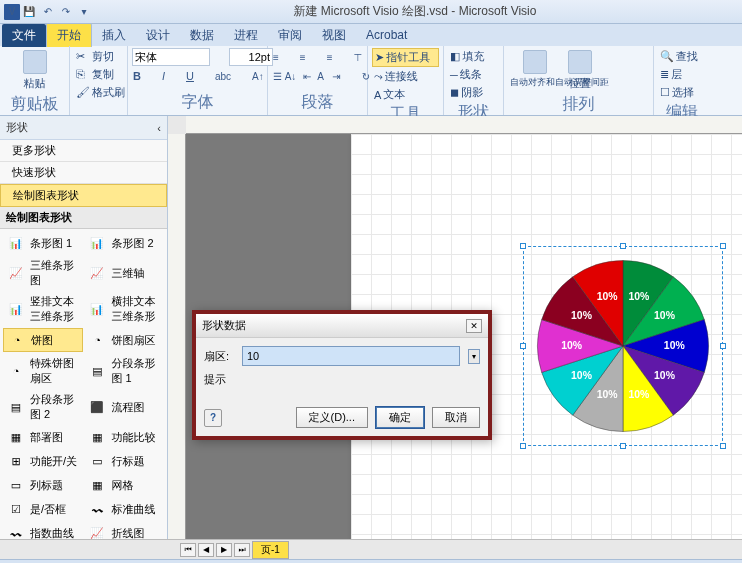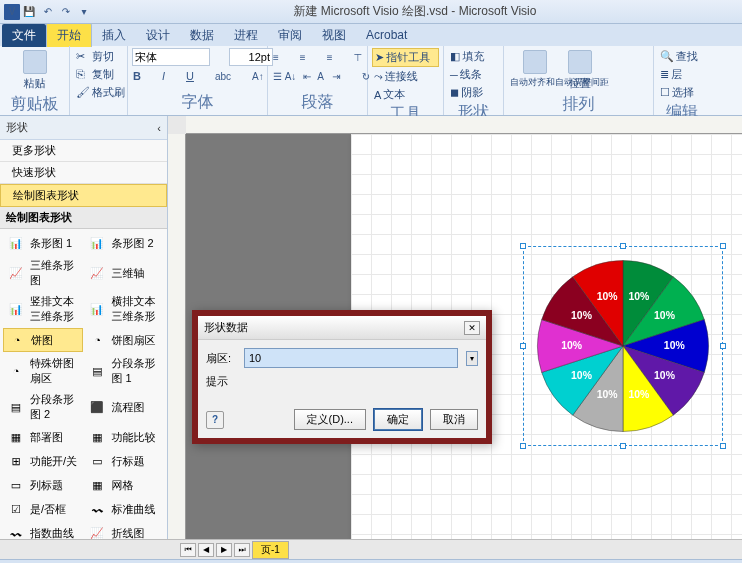--- a/index.html
+++ b/index.html
@@ -38,21 +38,21 @@
 
 .canvas-area{flex:1;position:relative;background:#e8e8e8}
 .ruler-h{position:absolute;top:0;left:18px;right:0;height:18px;background:#f4f4f0;border-bottom:1px solid #999}
 .ruler-v{position:absolute;top:18px;left:0;bottom:0;width:18px;background:#f4f4f0;border-right:1px solid #999}
 .canvas-inner{position:absolute;top:18px;left:18px;right:0;bottom:0;overflow:hidden;background:#7a7a7a}
 .page{position:absolute;top:0;left:165px;width:400px;height:405px;background:#fff;background-image:linear-gradient(#e8e8e8 1px,transparent 1px),linear-gradient(90deg,#e8e8e8 1px,transparent 1px);background-size:20px 20px;box-shadow:2px 2px 5px rgba(0,0,0,.3)}
 .pie-sel{position:absolute;top:112px;left:172px;width:200px;height:200px;border:1px dashed #2a8ad4}
 .sel-handle{position:absolute;width:6px;height:6px;background:#fff;border:1px solid #2a8ad4}
 .pie-chart{position:absolute;top:117px;left:177px;width:190px;height:190px}
 
-.dialog{position:absolute;top:310px;left:192px;width:300px;background:#f0f0f0;border:6px solid #7f1d1d;box-shadow:2px 2px 10px rgba(0,0,0,.3)}
+.dialog{position:absolute;top:310px;left:192px;width:300px;background:#f0f0f0;border:4px solid #7f1d1d;box-shadow:2px 2px 10px rgba(0,0,0,.3)}
 .dlg-title{background:linear-gradient(#fff,#e0e0e0);padding:4px 6px;display:flex;justify-content:space-between;align-items:center;font-size:11px;border-bottom:1px solid #ccc}
 .dlg-close{width:16px;height:14px;border:1px solid #999;background:#f4f4f4;font-size:9px;display:inline-flex;align-items:center;justify-content:center;cursor:pointer}
 .dlg-body{padding:8px}
 .dlg-row{display:flex;align-items:center;gap:8px;margin-bottom:6px}
 .dlg-row label{width:30px;font-size:11px}
 .dlg-input{flex:1;height:20px;border:1px solid #7a9ac0;background:#cfe3f8;padding:0 4px;font-size:11px}
 .dlg-footer{padding:6px 8px 8px;display:flex;gap:8px;align-items:center}
 .help-icon{width:18px;height:18px;border:1px solid #999;border-radius:2px;display:inline-flex;align-items:center;justify-content:center;font-size:10px;font-weight:bold;color:#2a5a9a;cursor:pointer}
 .dlg-btn{padding:2px 12px;border:1px solid #888;background:linear-gradient(#fff,#e8e8e8);font-size:11px;cursor:pointer}
 .dlg-btn.primary{border:1px solid #4a7ab0;outline:1px solid #2a5a9a}

